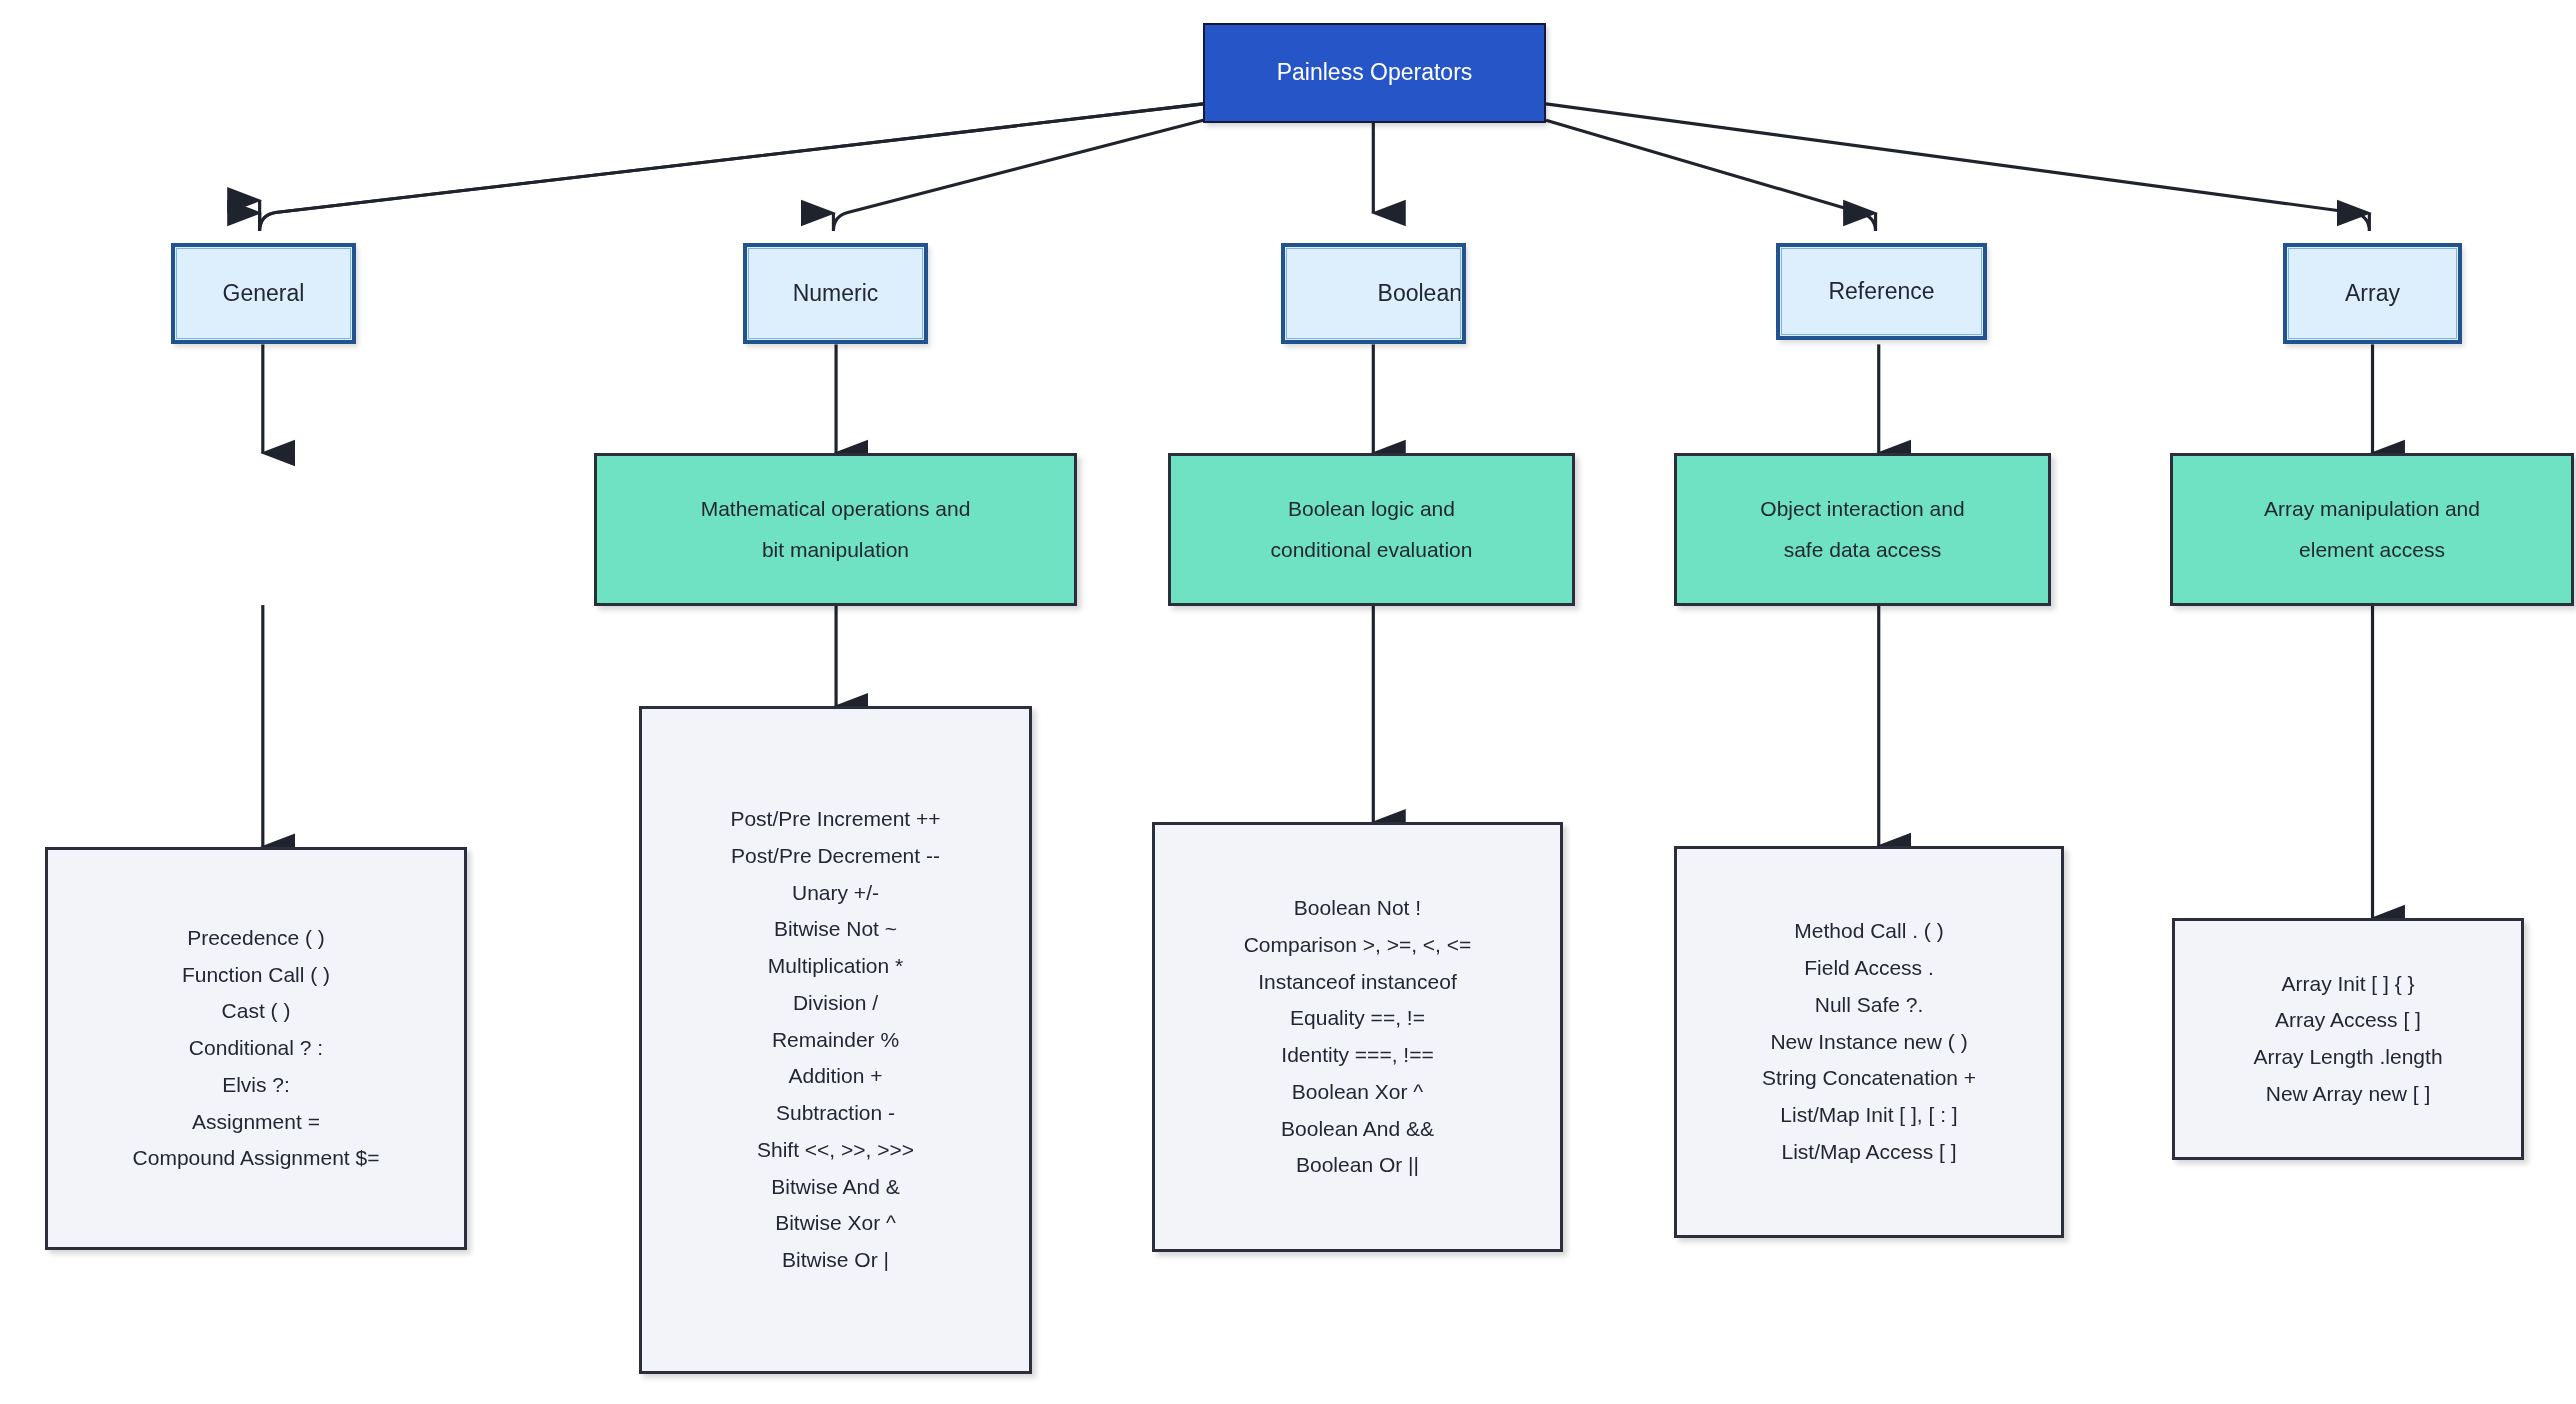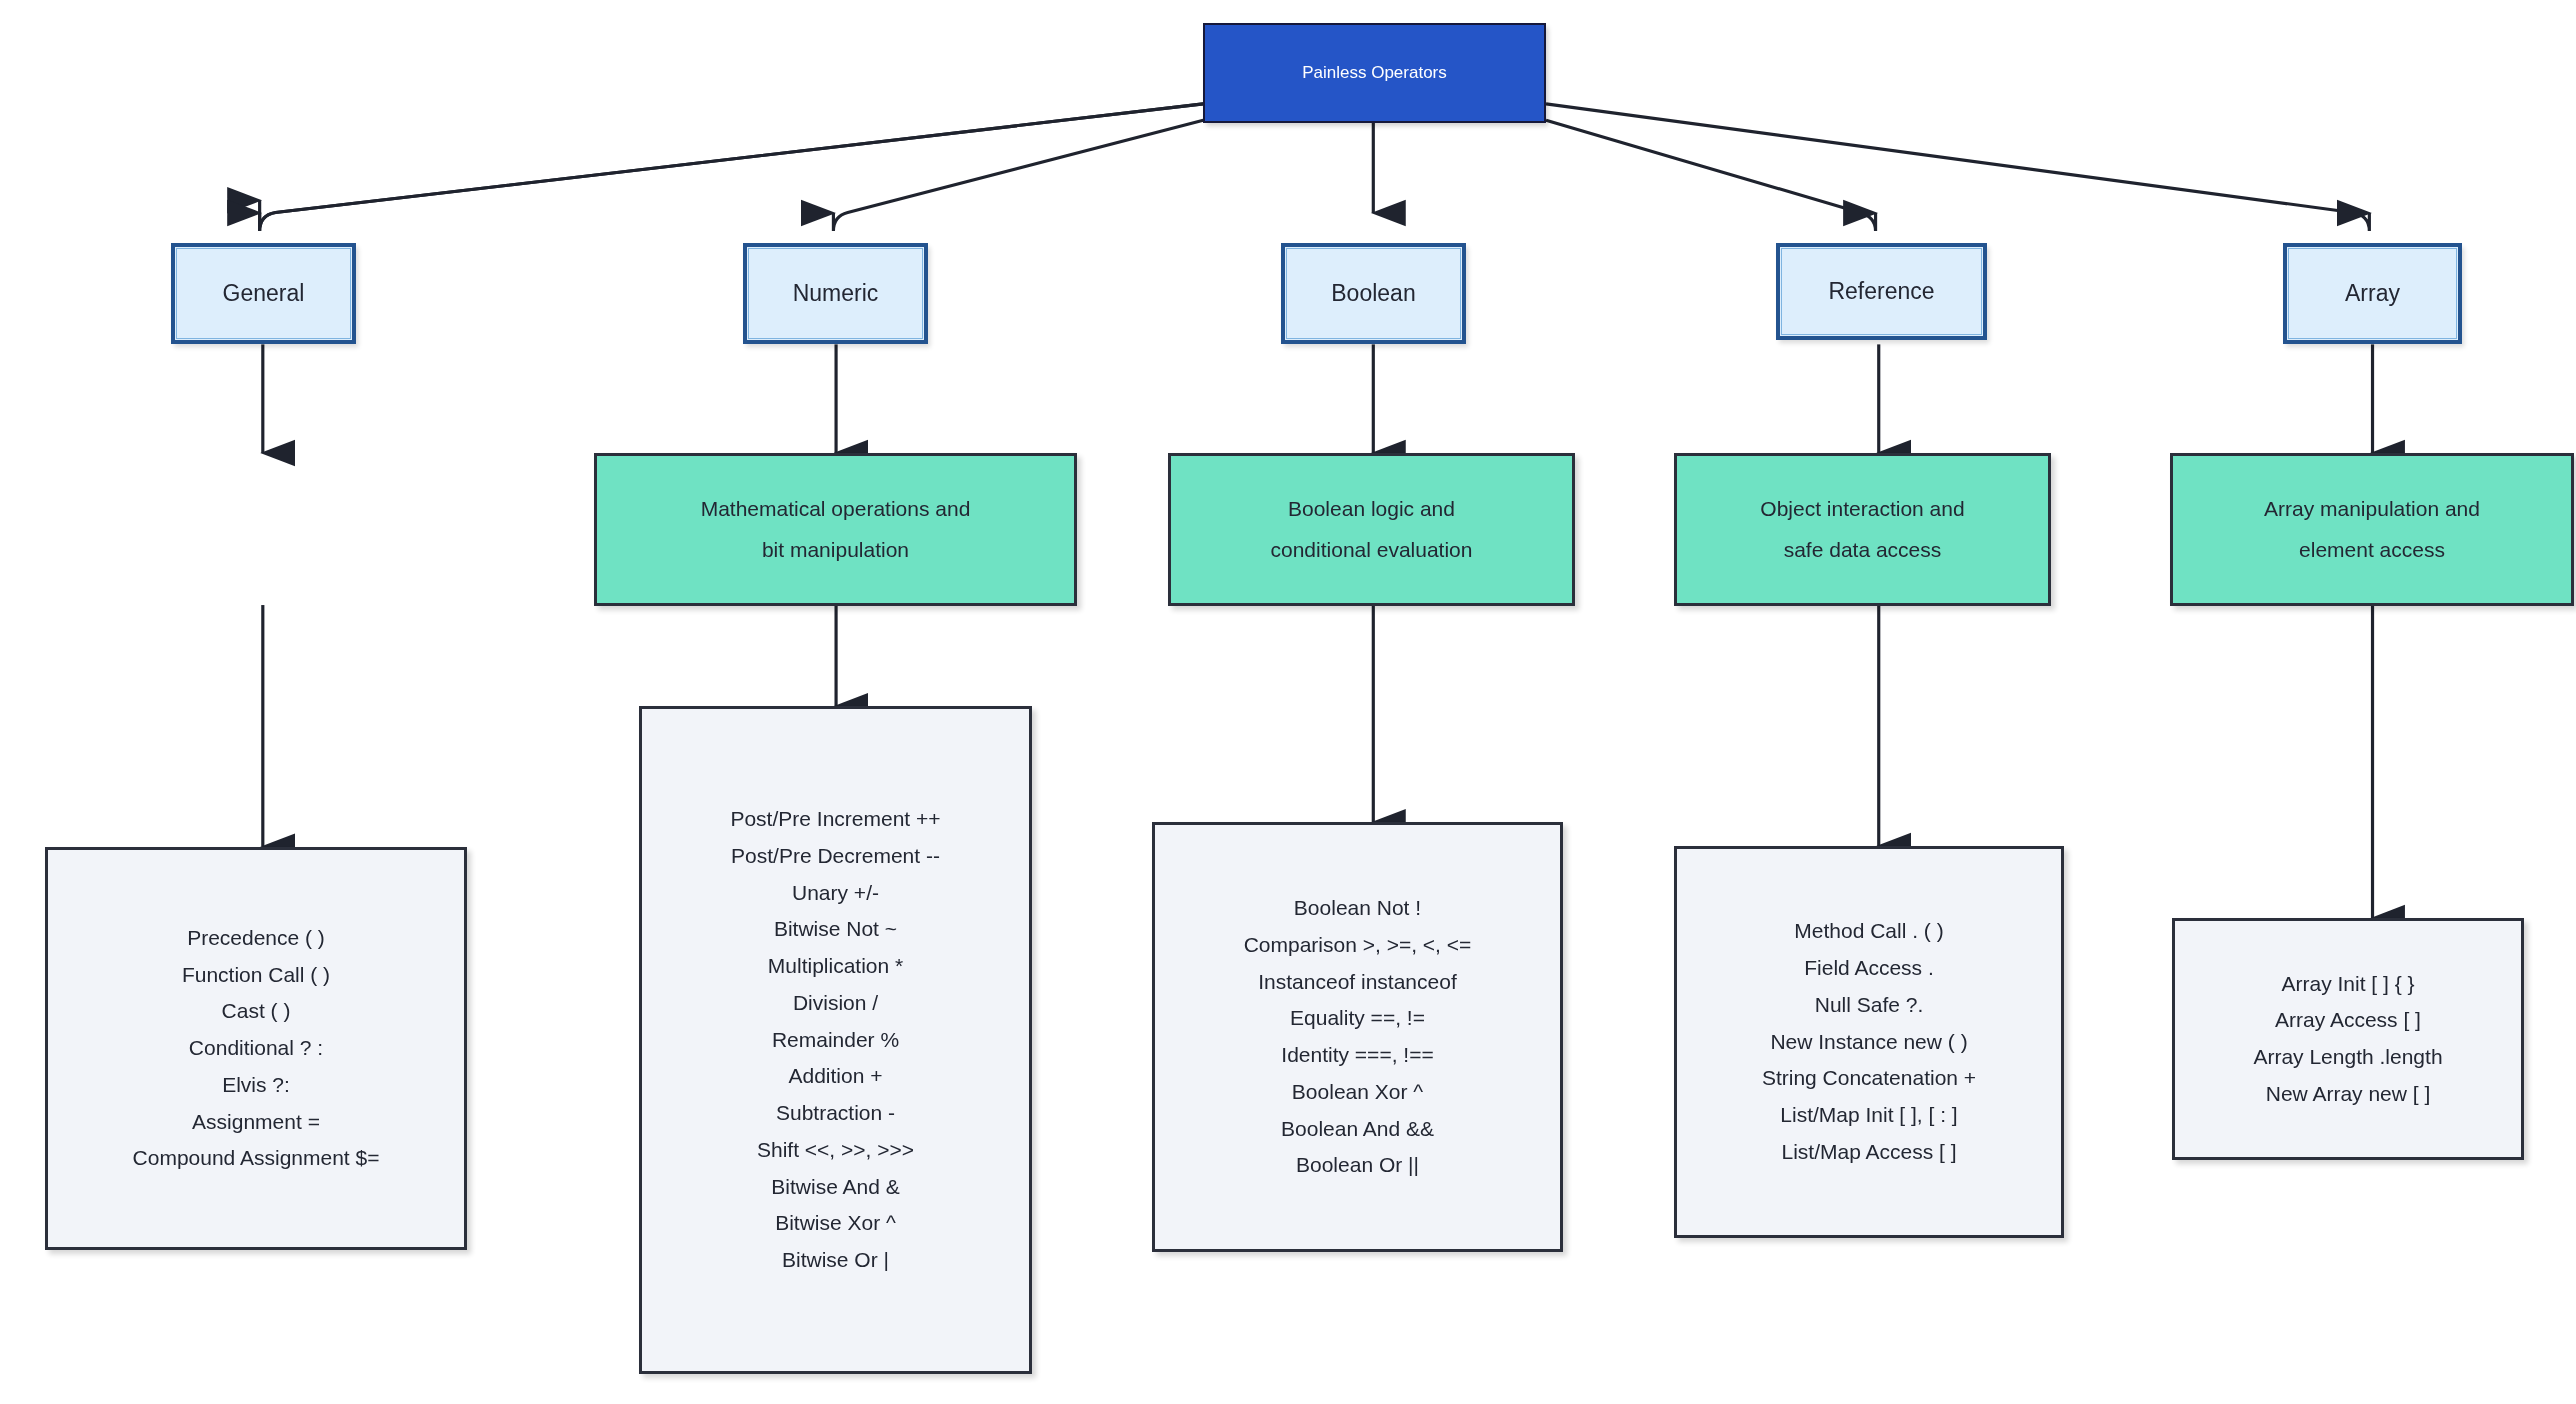--- a/index.html
+++ b/index.html
@@ -33,21 +33,21 @@
     justify-content: center;
     text-align: center;
     line-height: 1.45;
     color: #232733;
   }
   
   .node-root {
     background: #2555c7;
     border: 2.6px solid #15183a;
     color: #ffffff;
-    font-size: 17px;
+    font-size: 23px;
     box-shadow: 3.2px 3.7px 4.8px rgba(0,0,0,0.18);
   }
   
   .node-cat {
     background: #ddeefc;
     border: 4.8px solid #23538f;
     font-size: 23px;
     box-shadow: 3.2px 3.7px 4.8px rgba(0,0,0,0.14);
   }
   .node-cat .inner-rule {
@@ -130,21 +130,21 @@
   <div class="node node-cat" style="left:171px; top:243px; width:185px; height:101px;">
     <span class="inner-rule"></span>
     <span>General</span>
   </div>
 
   <div class="node node-cat" style="left:743px; top:243px; width:185px; height:101px;">
     <span class="inner-rule"></span>
     <span>Numeric</span>
   </div>
 
-  <div class="node node-cat" style="left:1281px; top:243px; width:185px; height:101px;">
+  <div class="node node-cat" style="left:1281px; top:243px; width:185px; height:101px;justify-content:flex-end;">
     <span class="inner-rule"></span>
     <span>Boolean</span>
   </div>
 
   <div class="node node-cat" style="left:1776px; top:243px; width:211px; height:97px;">
     <span class="inner-rule"></span>
     <span>Reference</span>
   </div>
 
   <div class="node node-cat" style="left:2283px; top:243px; width:179px; height:101px;">

